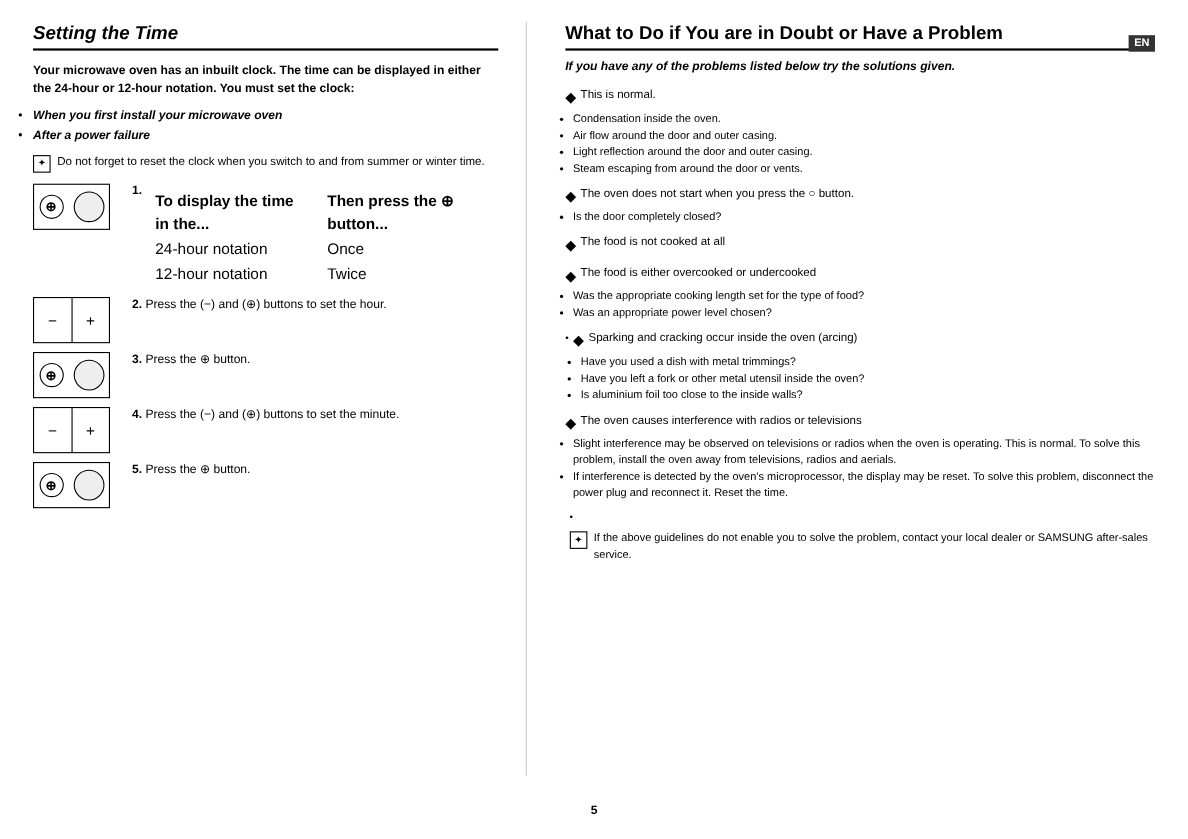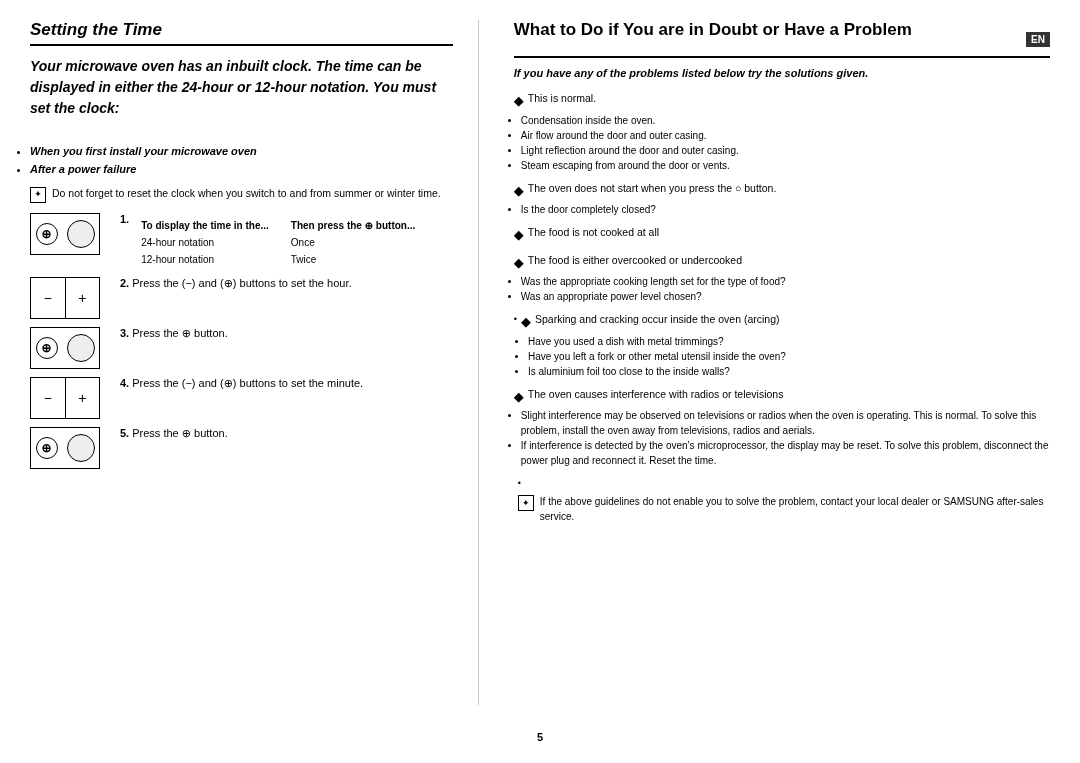--- a/index.html
+++ b/index.html
@@ -40,28 +40,27 @@
       font-size: 17px;
       font-weight: bold;
       border-bottom: 2px solid #000;
       padding-bottom: 4px;
       margin-bottom: 10px;
     }
     .section-title-right {
       font-size: 17px;
       font-weight: bold;
       border-bottom: 2px solid #000;
-      padding-bottom: 16px;
+      padding-bottom: 4px;
       margin-bottom: 8px;
     }
     .intro-bold {
-      font-style: italic;
-      font-weight: bold;
-      font-size: 14px;
-      margin-bottom: 24px;
+      font-weight: bold;
+      font-size: 11px;
+      margin-bottom: 8px;
       line-height: 1.5;
     }
     .bullet-list {
       margin-bottom: 8px;
     }
     .bullet-list li {
       list-style: disc;
       font-style: italic;
       font-weight: bold;
       font-size: 11px;
@@ -151,21 +150,21 @@
       flex-shrink: 0;
       margin-right: 12px;
     }
     .step-text-area {
       flex: 1;
     }
     table.inner-table {
       margin-top: 3px;
     }
     table.inner-table td {
-      font-size: 10px;
+      font-size: 14px;
       padding-right: 20px;
       line-height: 1.5;
       margin-left: 12px;
     }
     
     .subtitle-italic {
       font-style: italic;
       font-weight: bold;
       font-size: 11px;
       margin-bottom: 10px;

